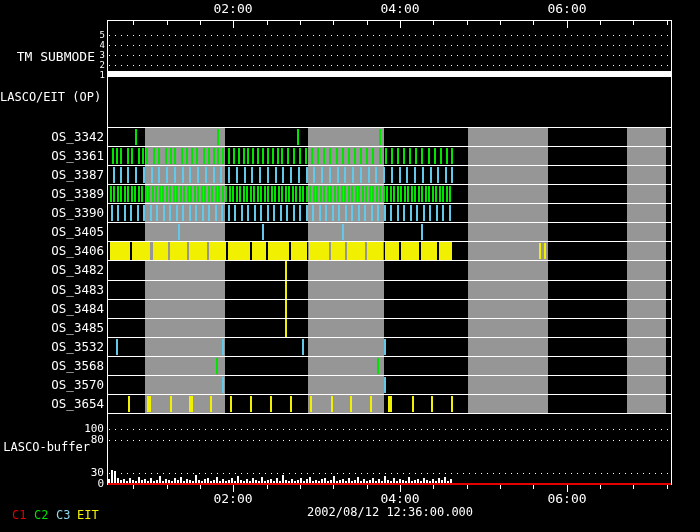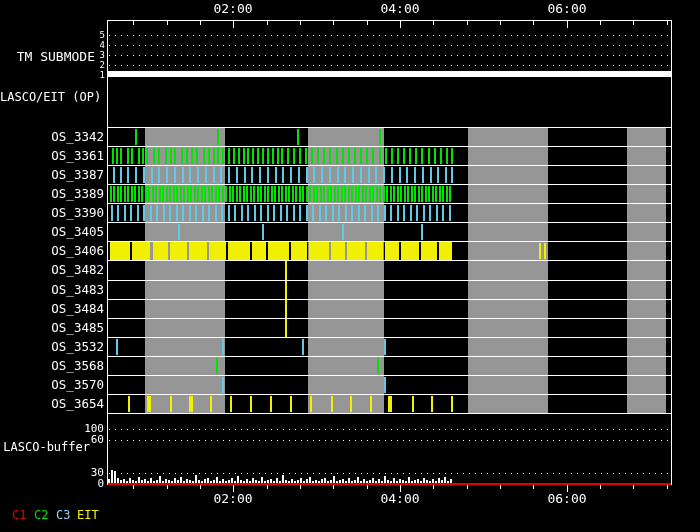--- a/index.html
+++ b/index.html
@@ -18,20 +18,21 @@
   .noisebar{position:absolute;background:#fff;}
   .axis-tick{position:absolute;background:#fff;width:1px;}
 </style>
 </head>
 <body>
 
 <div id="screen">
   <div class="lbl r" style="left:5px;top:50px;width:90px;font-size:13px;">TM SUBMODE</div>
   <div class="lbl r" style="left:0px;top:91px;width:101px;font-size:12px;">LASCO/EIT (OP)</div>
   <div class="lbl r" style="left:2px;top:441px;width:88px;font-size:12px;">LASCO-buffer</div>
+  <div class="lbl c" style="left:300px;top:506px;width:180px;font-size:12px;">2002/08/12 12:36:00.000</div>
   <div id="gen">
       <div class="vline" style="left: 107px; top: 20px; height: 465px;"></div>
       <div class="vline" style="left: 671px; top: 20px; height: 465px;"></div>
       <div class="hline" style="left: 107px; top: 20px; width: 565px;"></div>
       <div class="hline" style="left: 107px; top: 127px; width: 565px;"></div>
       <div class="hline" style="left: 107px; top: 413px; width: 565px;"></div>
       <div class="axis-tick" style="left: 133px; top: 21px; height: 4px;"></div>
       <div class="axis-tick" style="left: 133px; top: 485px; height: 4px;"></div>
       <div class="axis-tick" style="left: 167px; top: 21px; height: 4px;"></div>
       <div class="axis-tick" style="left: 167px; top: 485px; height: 4px;"></div>
@@ -426,21 +427,21 @@
       <div class="hline" style="left: 108px; top: 299px; width: 563px;"></div>
       <div class="hline" style="left: 108px; top: 318px; width: 563px;"></div>
       <div class="hline" style="left: 108px; top: 337px; width: 563px;"></div>
       <div class="hline" style="left: 108px; top: 356px; width: 563px;"></div>
       <div class="hline" style="left: 108px; top: 375px; width: 563px;"></div>
       <div class="hline" style="left: 108px; top: 394px; width: 563px;"></div>
       <div class="dots" style="left: 109px; top: 429px; width: 561px;"></div>
       <div class="dots" style="left: 109px; top: 440px; width: 561px;"></div>
       <div class="dots" style="left: 109px; top: 473px; width: 561px;"></div>
       <div class="lbl r" style="left: 59px; top: 423px; width: 45px; font-size: 11px;">100</div>
-      <div class="lbl r" style="left: 59px; top: 434px; width: 45px; font-size: 11px;">60</div>
+      <div class="lbl r" style="left: 59px; top: 434px; width: 45px; font-size: 11px;">80</div>
       <div class="lbl r" style="left: 59px; top: 467px; width: 45px; font-size: 11px;">30</div>
       <div class="lbl r" style="left: 59px; top: 478px; width: 45px; font-size: 11px;">0</div>
       <div class="seg" style="left: 108px; top: 483px; width: 563px; height: 2px; background: rgb(230, 0, 0);"></div>
       <div class="noisebar" style="left: 108px; top: 479px; width: 2px; height: 4px;"></div>
       <div class="noisebar" style="left: 111px; top: 470px; width: 2px; height: 13px;"></div>
       <div class="noisebar" style="left: 114px; top: 471px; width: 2px; height: 12px;"></div>
       <div class="noisebar" style="left: 117px; top: 478px; width: 2px; height: 5px;"></div>
       <div class="noisebar" style="left: 120px; top: 480px; width: 2px; height: 3px;"></div>
       <div class="noisebar" style="left: 123px; top: 479px; width: 2px; height: 4px;"></div>
       <div class="noisebar" style="left: 126px; top: 481px; width: 2px; height: 2px;"></div>

